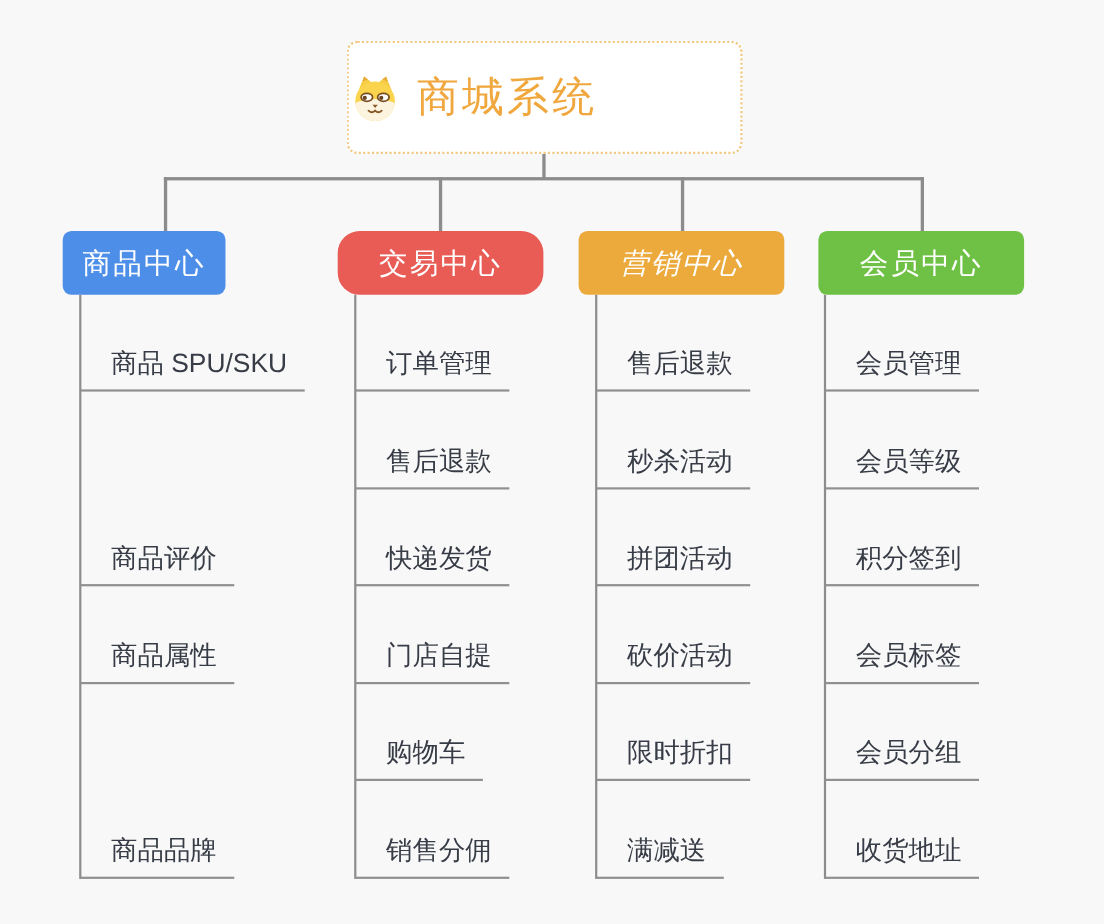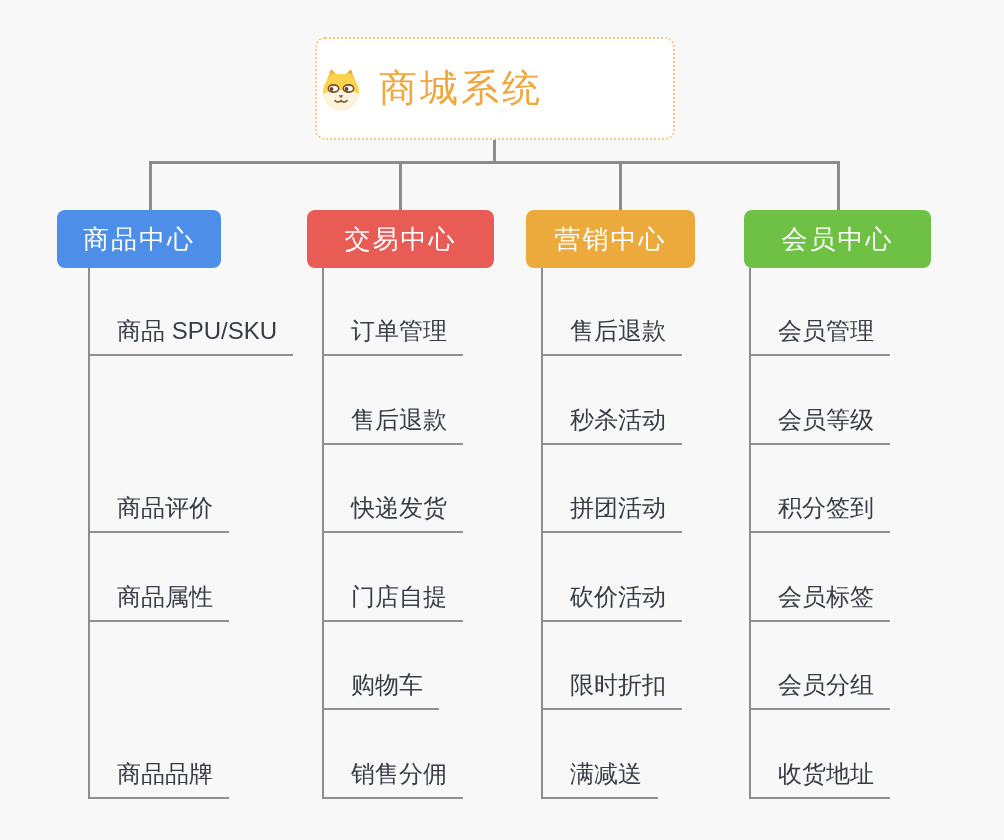--- a/index.html
+++ b/index.html
@@ -28,27 +28,27 @@
   .drop-1   {left:399px;top:161px;width:3px;height:50px;}
   .drop-2   {left:619px;top:161px;width:3px;height:50px;}
   .drop-3   {left:837px;top:161px;width:3px;height:50px;}
   
   .branch{
     position:absolute;top:210px;height:58px;border-radius:8px;
     display:flex;align-items:center;justify-content:center;
     color:#FFFFFF;font-size:26px;letter-spacing:2px;
     box-sizing:border-box;cursor:default;
   }
-  .branch.b0{left:57px;width:164px;background:#4D8FE8;}
-  .branch.b1{left:307px;width:187px;background:#E85C55;}
-  .branch.b2{left:526px;width:169px;background:#ECAA3D;}
+  .branch.b0{left:57px;width:148px;background:#4D8FE8;}
+  .branch.b1{left:307px;width:187px;background:#E85C55;border-radius:20px;}
+  .branch.b2{left:526px;width:187px;background:#ECAA3D;font-style:italic;}
   .branch.b3{left:744px;width:187px;background:#6EC144;}
   
   .column{position:absolute;top:268px;width:235px;height:535px;}
-  .column.c0{left:88px;}
+  .column.c0{left:72px;}
   .column.c1{left:322px;}
   .column.c2{left:541px;}
   .column.c3{left:749px;padding-left:12px;}
   .column::before{ 
     content:"";position:absolute;left:0;top:0;width:2px;height:531px;
     background:#8C8C8C;
   }
   .leaf{
     position:absolute;left:1px;display:inline-block;white-space:nowrap;
     font-size:24px;line-height:30px;color:#373C46;

